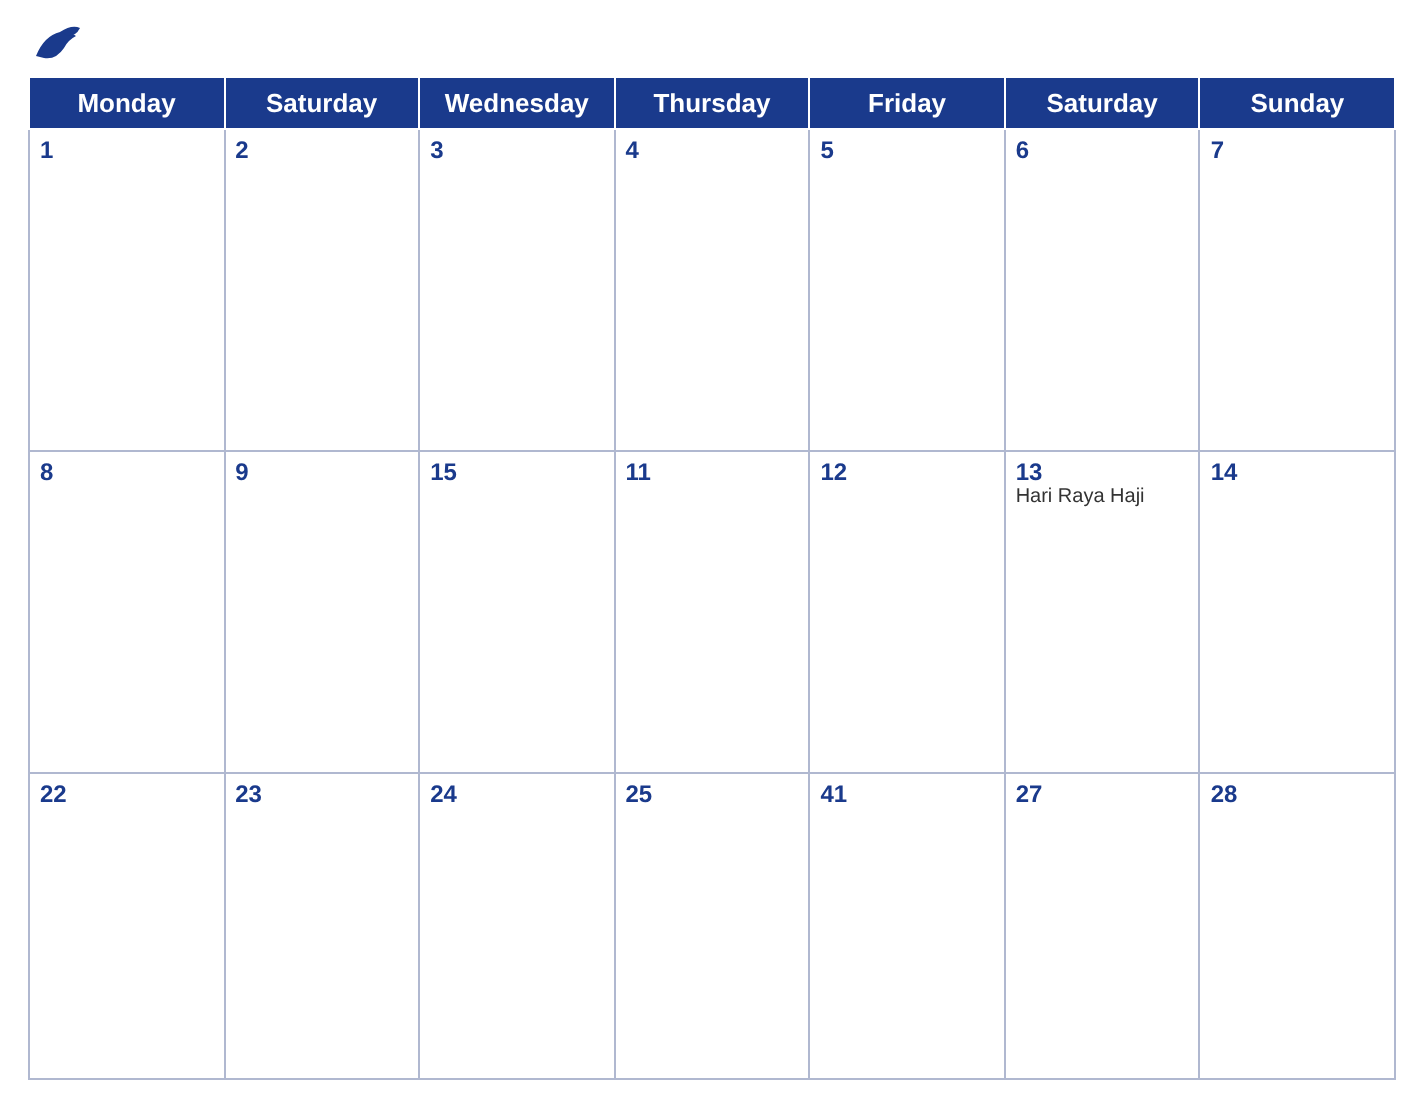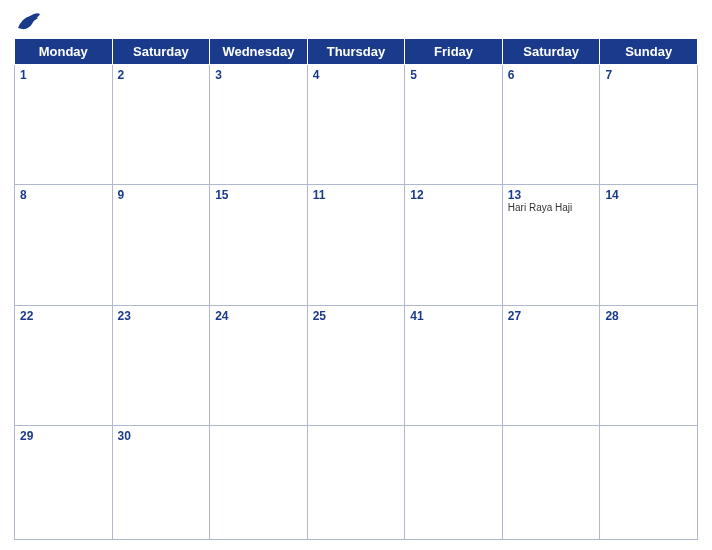--- a/index.html
+++ b/index.html
@@ -194,27 +194,14 @@
         <td>
           <span class="day-number">41</span>
         </td>
         <td>
           <span class="day-number">27</span>
         </td>
         <td>
           <span class="day-number">28</span>
         </td>
       </tr>
-      <tr>
-        <td>
-          <span class="day-number">29</span>
-        </td>
-        <td>
-          <span class="day-number">30</span>
-        </td>
-        <td></td>
-        <td></td>
-        <td></td>
-        <td></td>
-        <td></td>
-      </tr>
     </tbody>
 </table>
 
 </body></html>

